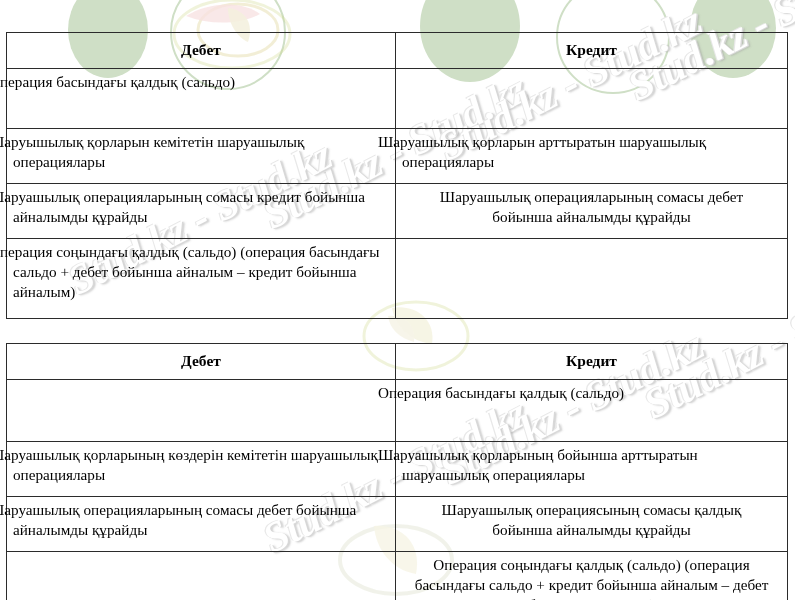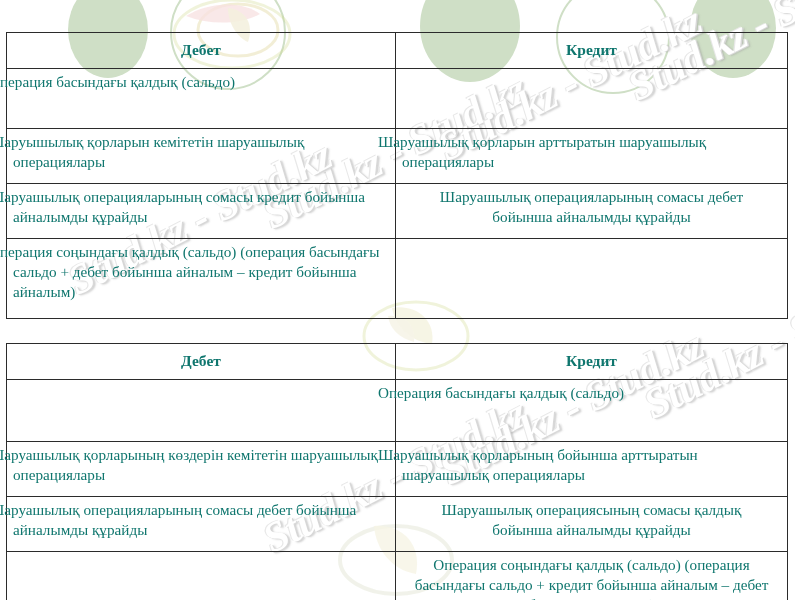--- a/index.html
+++ b/index.html
@@ -80,21 +80,21 @@
   }
   #table-active  { left: 6px; top: 32px;  width: 781px; }
   #table-passive { left: 6px; top: 343px; width: 781px; }
 
   table.acct td, table.acct th {
     border: 1.5px solid #2b2b2b;
     padding: 3px 6px 4px 6px;
     vertical-align: top;
     font-size: 15.2px;
     line-height: 1.30;
-    color: #0f766e;
+    color: #000000;
     background: transparent;
     margin-left: 44px;
   }
   table.acct th {
     text-align: center;
     font-weight: bold;
     font-size: 15.5px;
     vertical-align: middle;
   }
   

